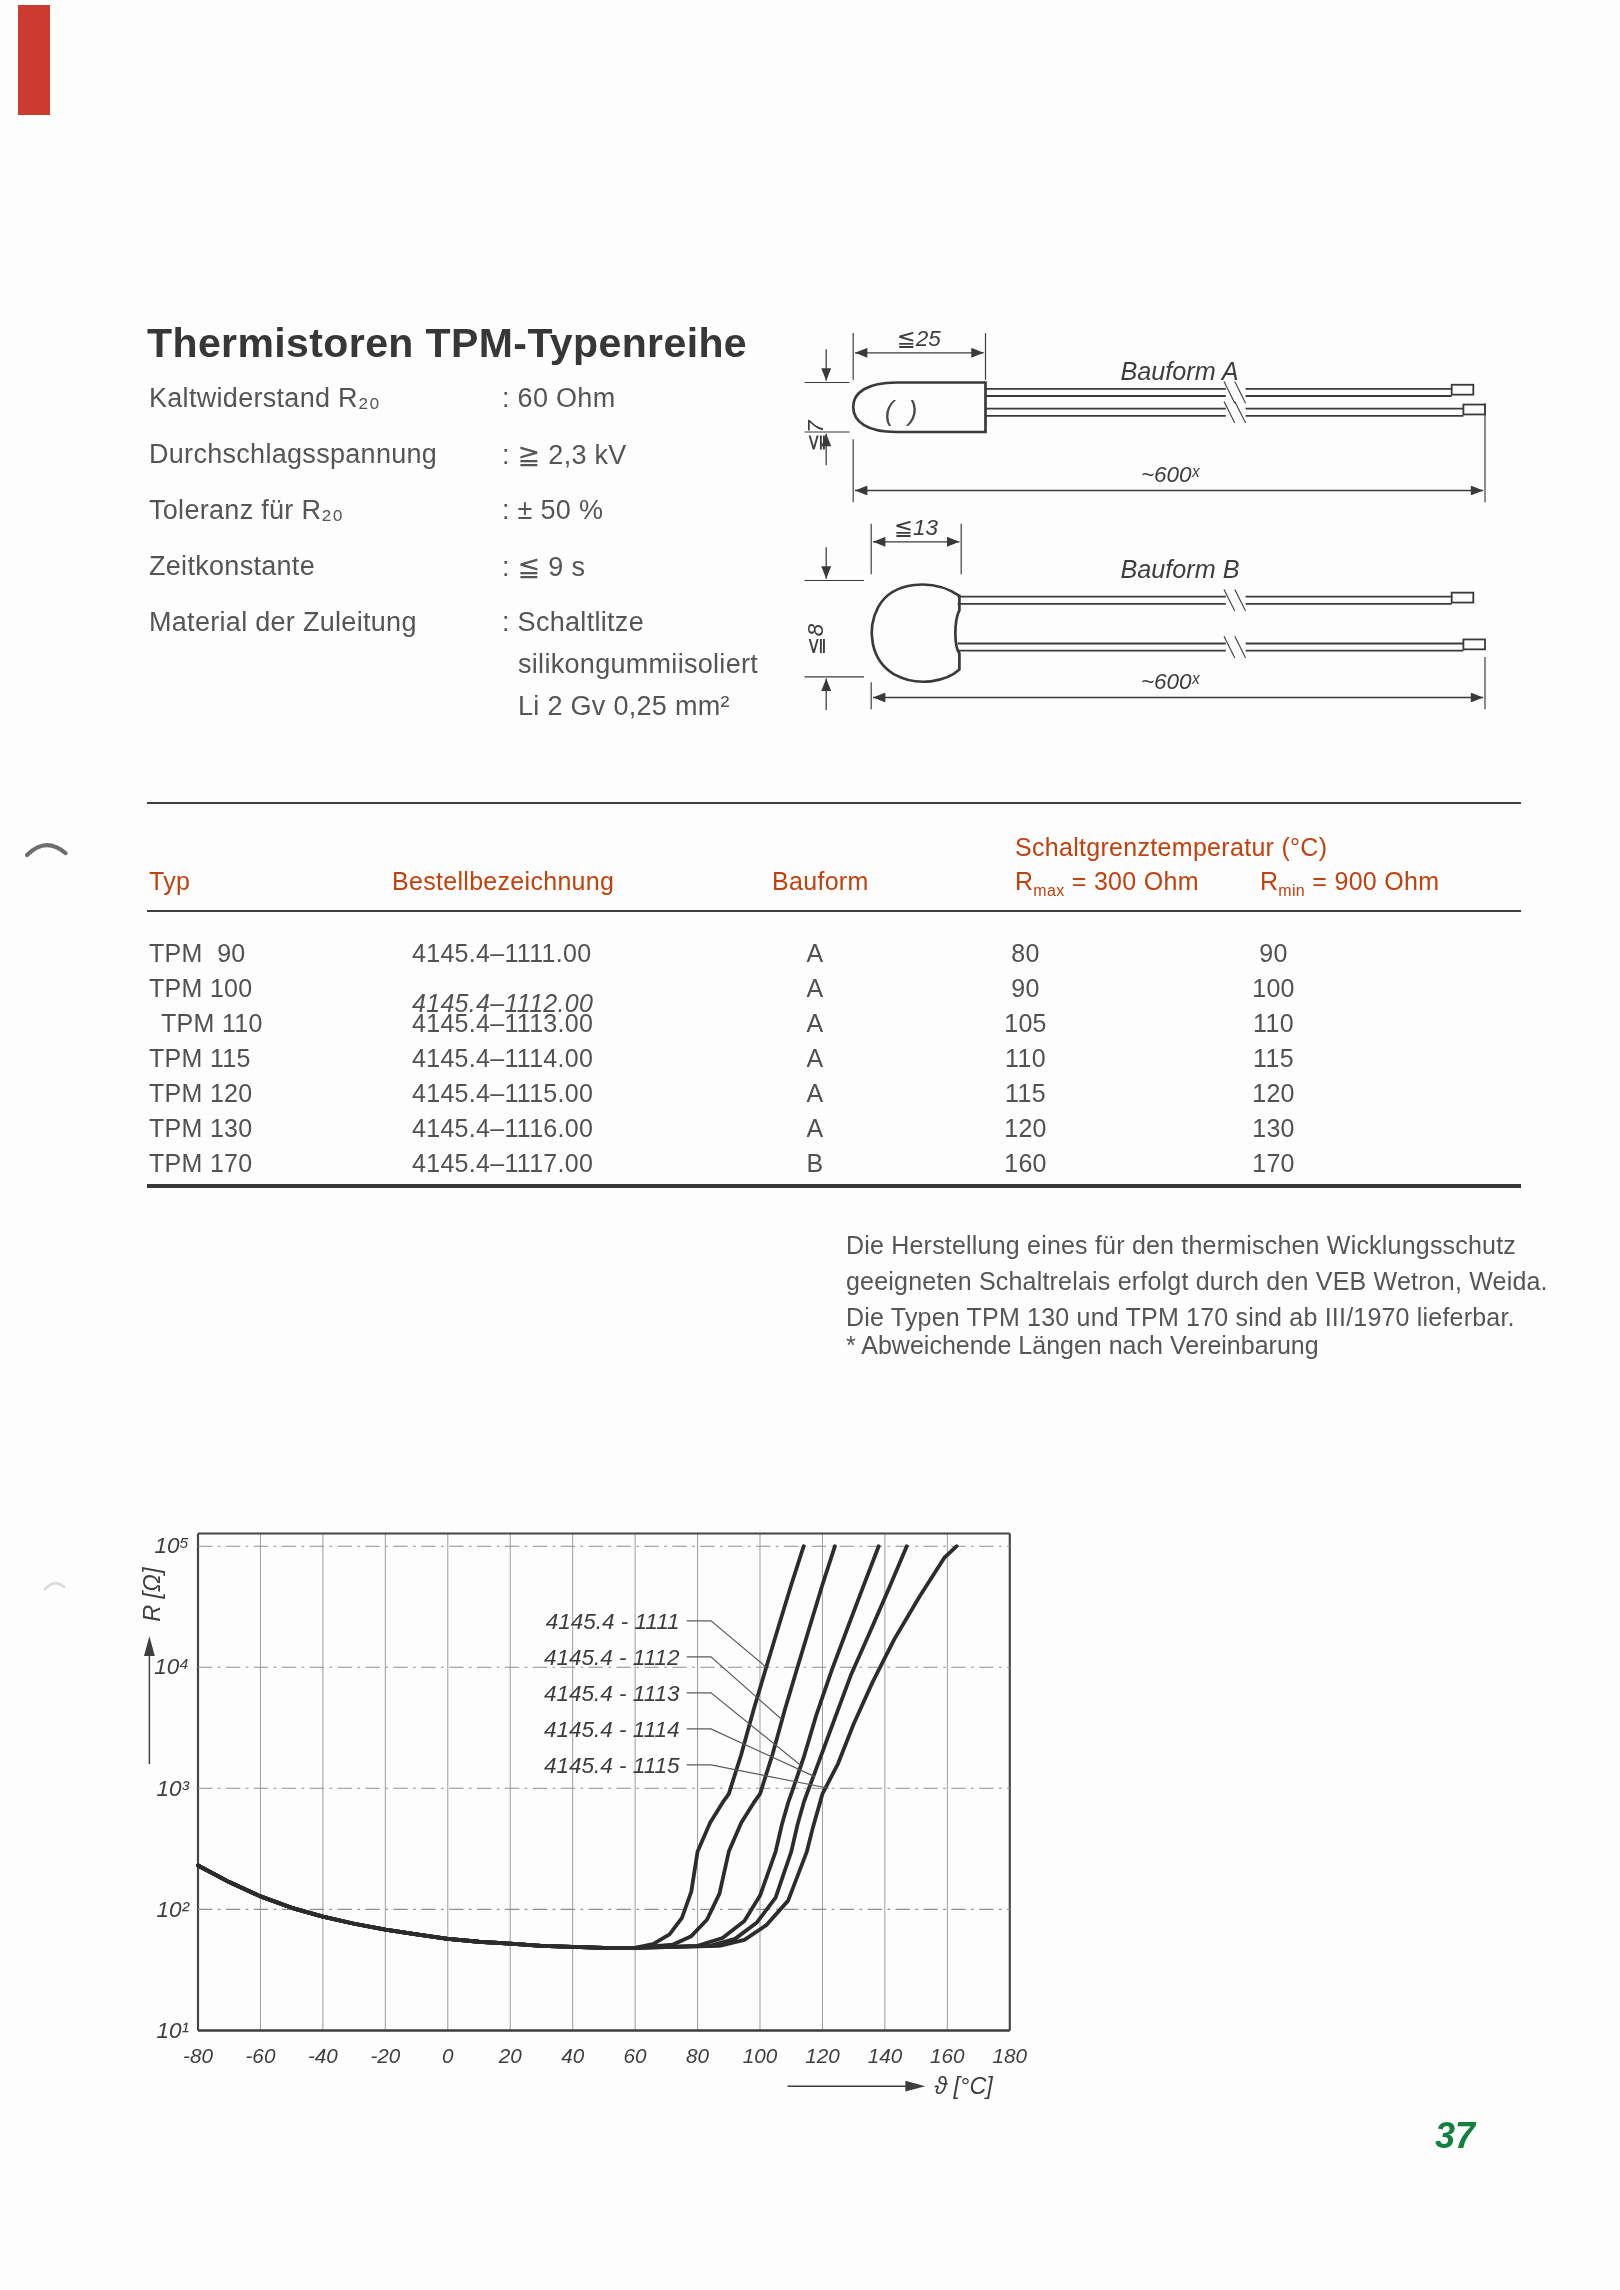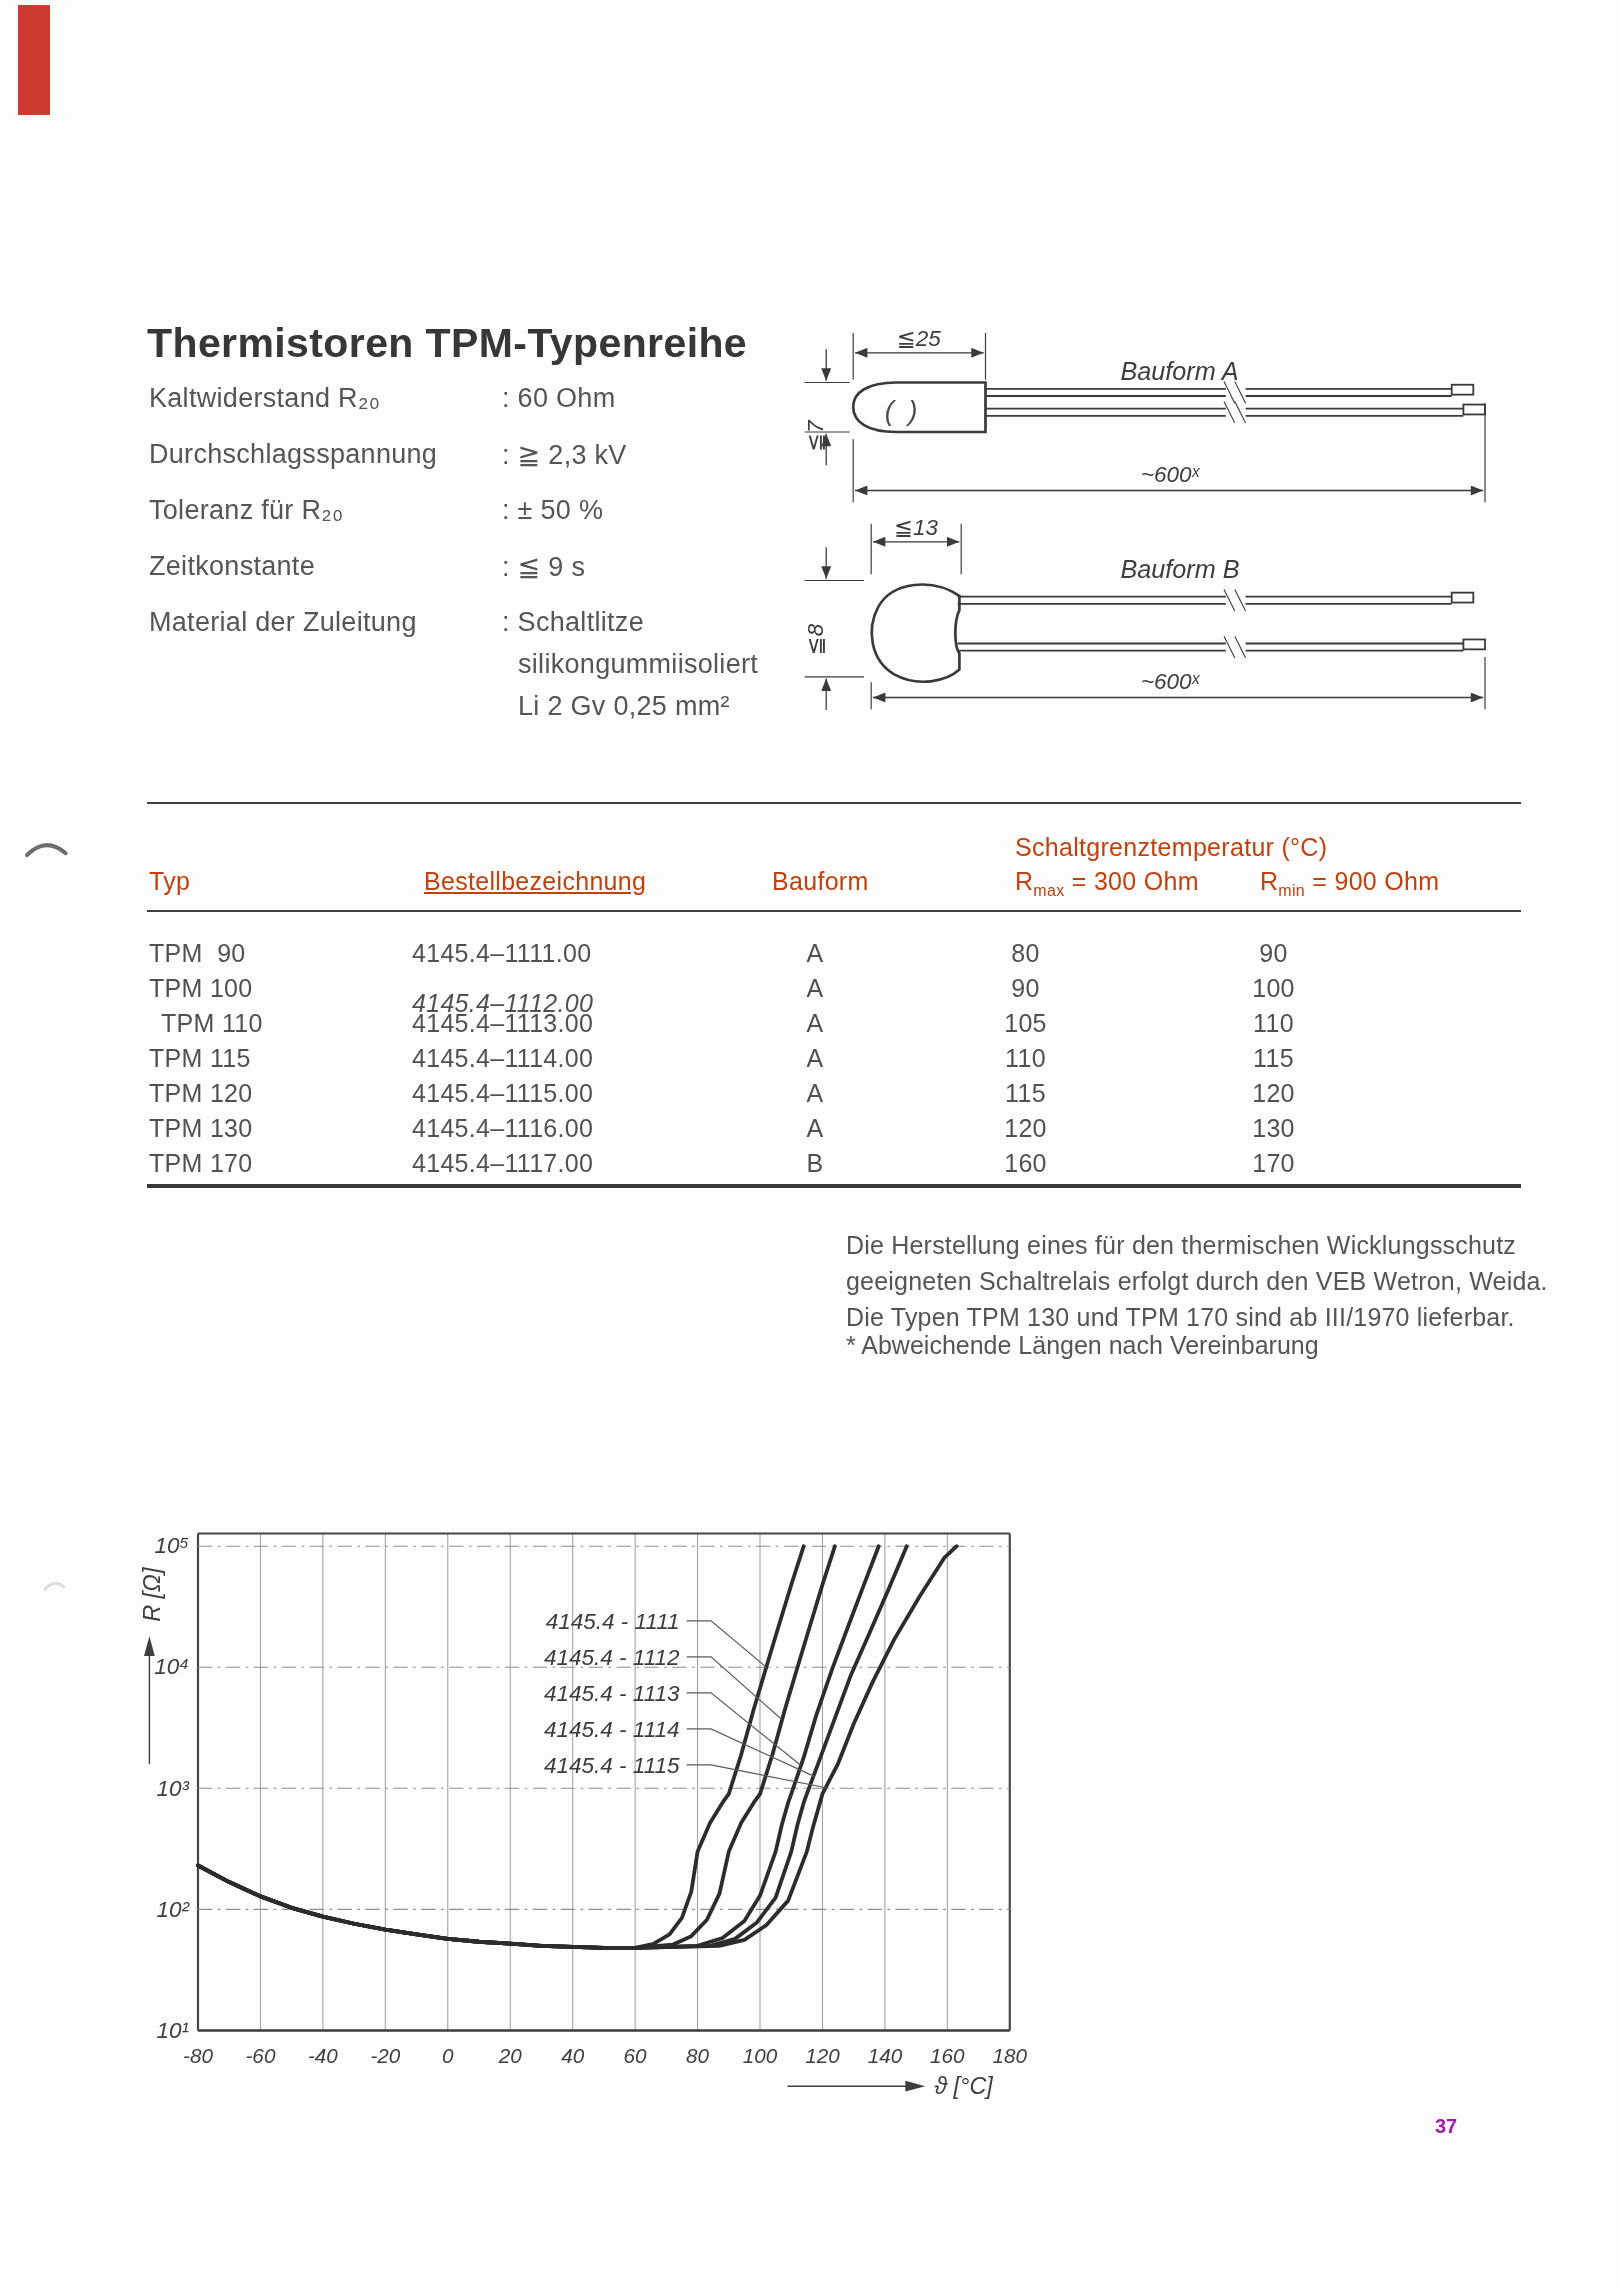--- a/index.html
+++ b/index.html
@@ -9,21 +9,21 @@
   .intro{left:149px;top:145px;font-size:26px;line-height:41px;color:#5a5a5a;letter-spacing:0.3px;}
   .title{left:147px;top:320px;font-size:41px;font-weight:bold;color:#373737;letter-spacing:0.4px;}
   .spec-label{font-size:27px;color:#555;letter-spacing:0.3px;}
   .spec-value{font-size:27px;color:#555;letter-spacing:0.3px;}
   .rule{left:147px;width:1374px;background:#3f3f3f;}
   .th{font-size:25px;color:#c2410c;letter-spacing:0.3px;}
   .td{font-size:25px;color:#515151;letter-spacing:0.3px;}
   .sub{font-size:16px;vertical-align:-6.3px;}
   .note-line{left:846px;width:693px;font-size:25px;color:#555;letter-spacing:0.2px;margin-top:23px;}
   .footnote{left:846px;top:1331px;font-size:25px;color:#555;}
-  .pagenum{left:1435px;top:2115px;font-size:20px;font-weight:bold;color:#a21caf;}
+  .pagenum{left:1435px;top:2115px;font-size:36px;font-weight:bold;color:#15803d;font-style:italic;}
   .red-tab{left:18px;top:5.4px;width:32px;height:110px;background:#cc3a30;}
   .dimtext{font-style:italic;fill:#3d3d3d;}
   svg text{font-family:"Liberation Sans","DejaVu Sans",sans-serif;}
   .center{text-align:center;}
   .pre{white-space:pre;}
 </style>
 </head>
 <body>
 
 <div class="page">
@@ -136,21 +136,21 @@
       <line x1="14" y1="422" x2="80" y2="422" stroke-width="1.3"></line>
       <line x1="38" y1="278" x2="38" y2="313" stroke-width="1.4" marker-end="url(#ahd)"></line>
       <line x1="38" y1="459" x2="38" y2="424" stroke-width="1.4" marker-end="url(#ahd)"></line>
       <text transform="translate(34,398) rotate(-90)" font-size="25" class="dimtext" stroke="none">≦8</text>
     </g>
   </svg>
 
   <div class="abs rule" style="top:802px;height:1.8px;"></div>
   <div class="abs th" style="left:1015px;top:833px;">Schaltgrenztemperatur (°C)</div>
   <div class="abs th" style="left:149px;top:867px;">Typ</div>
-  <div class="abs th" style="left:424px;top:867px;text-decoration:underline;">Bestellbezeichnung</div>
+  <div class="abs th" style="left:392px;top:867px;">Bestellbezeichnung</div>
   <div class="abs th" style="left:772px;top:867px;">Bauform</div>
   <div class="abs th" style="left:1015px;top:867px;"><span>R</span><span class="sub">max</span><span> = 300 Ohm</span></div>
   <div class="abs th" style="left:1260px;top:867px;"><span>R</span><span class="sub">min</span><span> = 900 Ohm</span></div>
   <div class="abs rule" style="top:910px;height:1.8px;"></div>
   <div id="table-rows">
       <div class="abs " style="left:0;top:939px;width:1620px;height:35px;">
         <div class="abs td pre" style="left:149px;top:0;width:207px;">TPM  90</div>
         <div class="abs td" style="left:412px;top:0;width:297px;">4145.4–1111.00</div>
         <div class="abs td center" style="left:772px;top:0;width:86px;">A</div>
         <div class="abs td center" style="left:950px;top:0;width:151px;">80</div>

